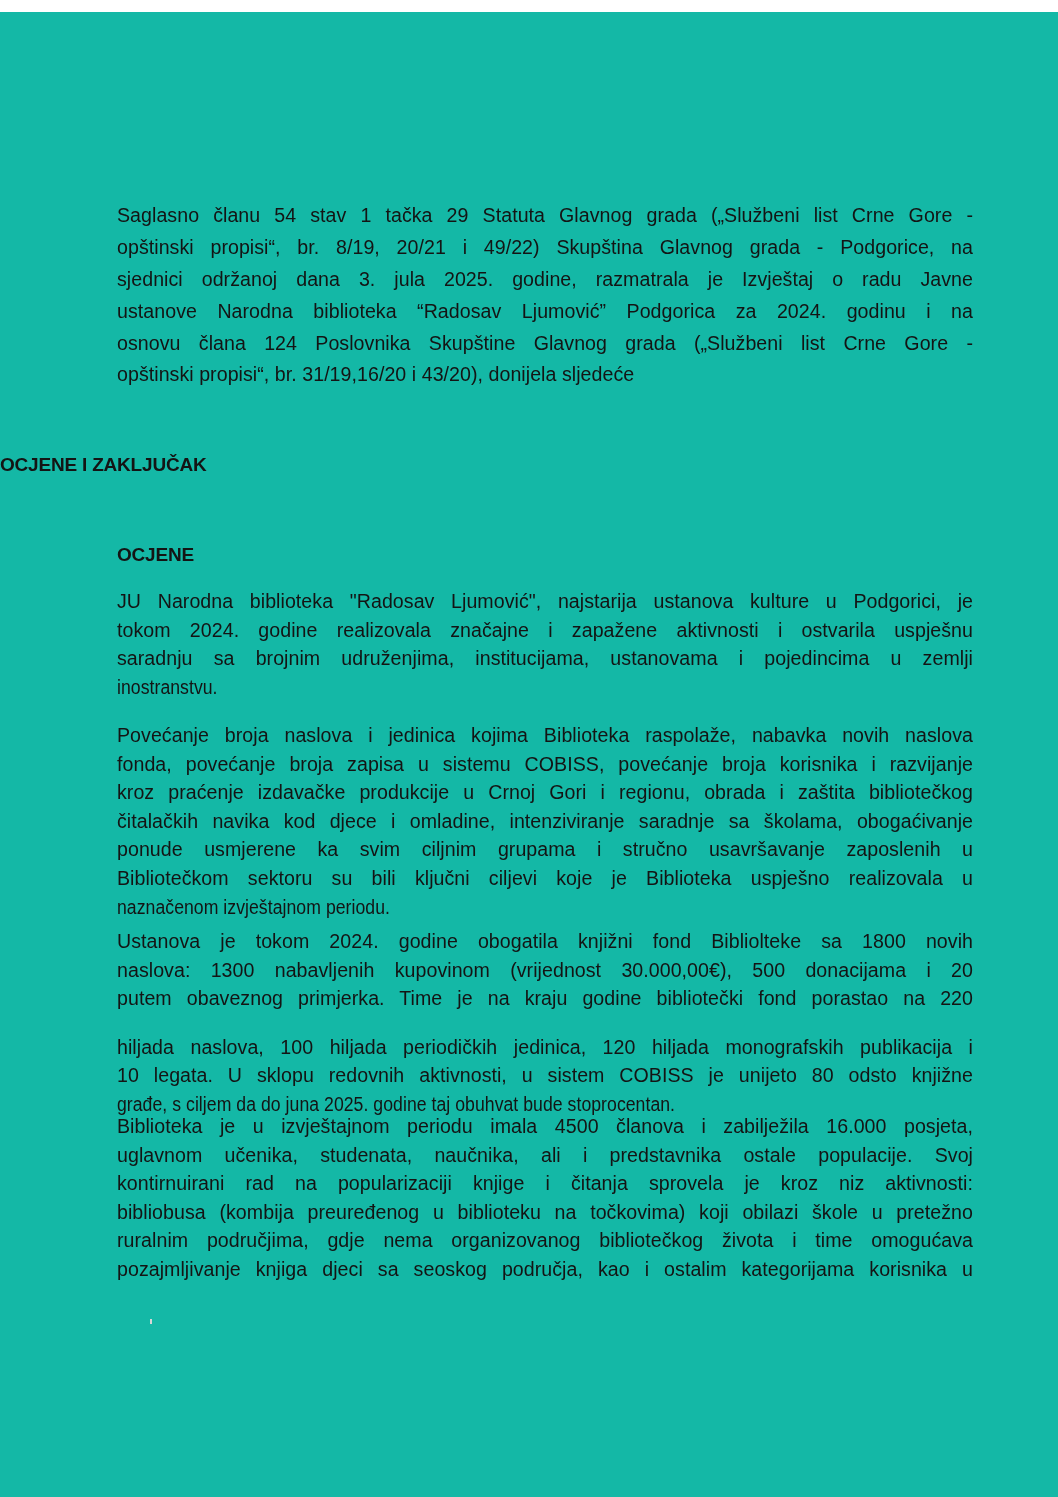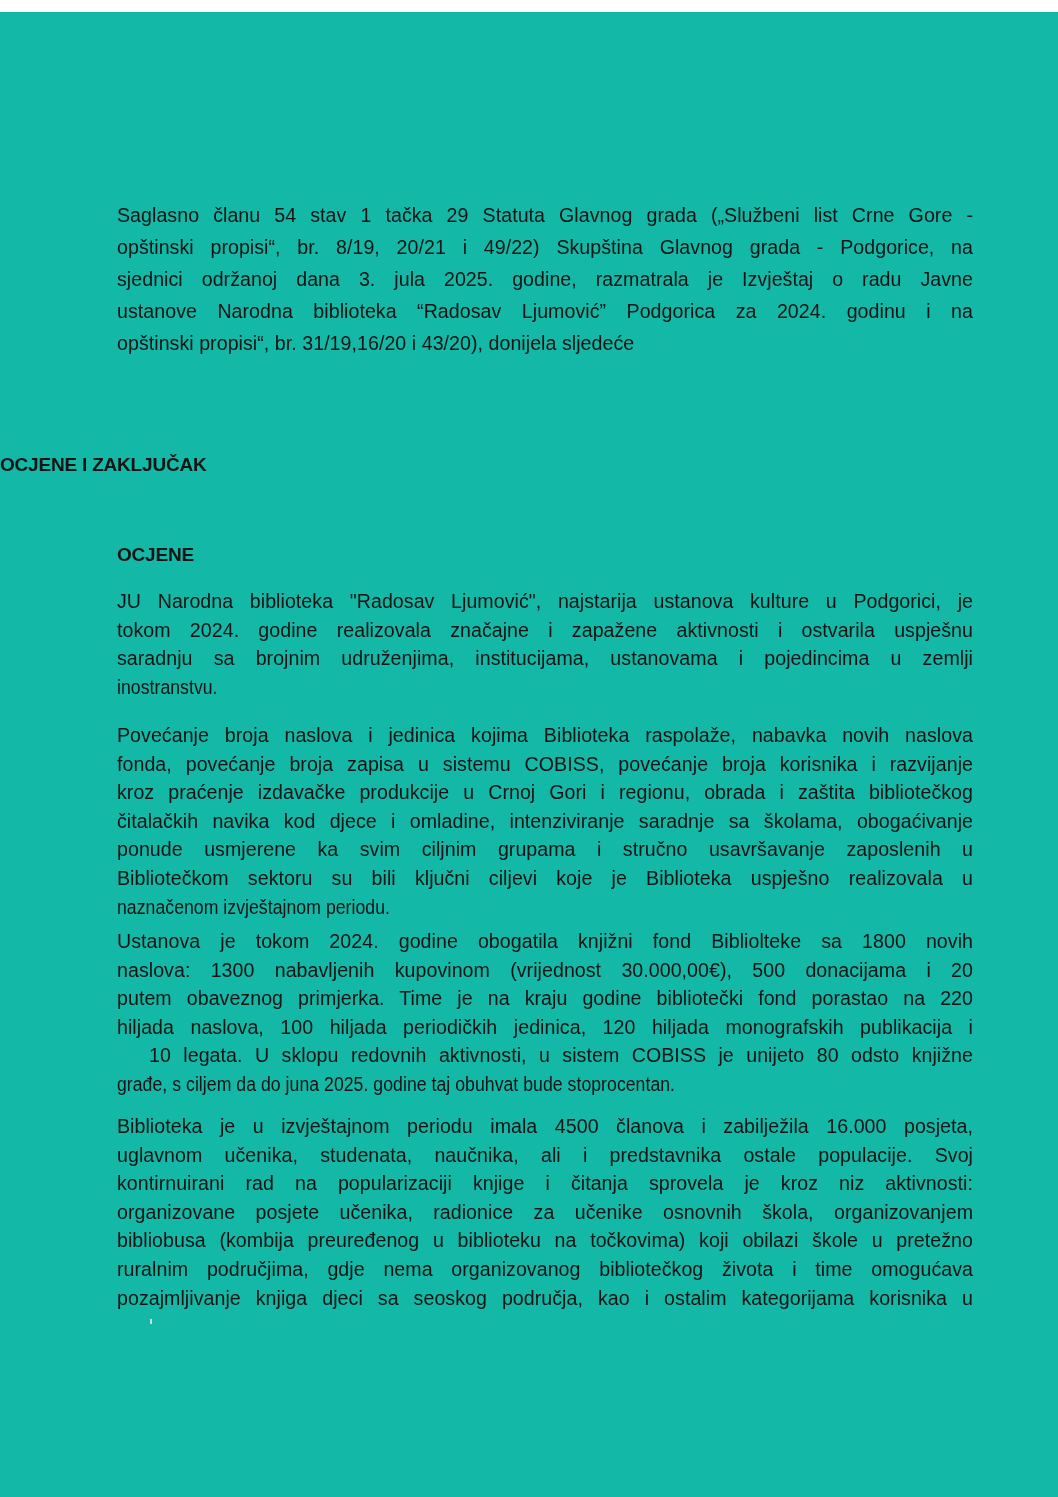--- a/index.html
+++ b/index.html
@@ -81,20 +81,21 @@
 </head>
 <body>
 
 <div class="page">
 
   <div class="block intro" style="top:188px;">
     <span class="line" style="display: block; text-align-last: justify;">Saglasno članu 54 stav 1 tačka 29 Statuta Glavnog grada („Službeni list Crne Gore -</span>
     <span class="line" style="display: block; text-align-last: justify;">opštinski propisi“, br. 8/19, 20/21 i 49/22) Skupština Glavnog grada - Podgorice, na</span>
     <span class="line" style="display: block; text-align-last: justify;">sjednici održanoj dana 3. jula 2025. godine, razmatrala je Izvještaj o radu Javne</span>
     <span class="line" style="display: block; text-align-last: justify;">ustanove Narodna biblioteka “Radosav Ljumović” Podgorica za 2024. godinu i na</span>
+    <span class="line" style="display: block; text-align-last: justify;">osnovu člana 124 Poslovnika Skupštine Glavnog grada („Službeni list Crne Gore -</span>
     <span class="line last" style="display: block; text-align-last: auto;">opštinski propisi“, br. 31/19,16/20 i 43/20), donijela sljedeće</span>
   </div>
 
   <div class="title">OCJENE I ZAKLJUČAK</div>
 
   <div class="section-heading">OCJENE</div>
 
   <div class="block condensed" style="top:575px;">
     <span class="line" style="display: block; text-align-last: justify;">JU Narodna biblioteka "Radosav Ljumović", najstarija ustanova kulture u Podgorici, je</span>
     <span class="line" style="display: block; text-align-last: justify;">tokom 2024. godine realizovala značajne i zapažene aktivnosti i ostvarila uspješnu</span>
@@ -109,29 +110,28 @@
     <span class="line" style="display: block; text-align-last: justify;">čitalačkih navika kod djece i omladine, intenziviranje saradnje sa školama, obogaćivanje</span>
     <span class="line" style="display: block; text-align-last: justify;">ponude usmjerene ka svim ciljnim grupama i stručno usavršavanje zaposlenih u</span>
     <span class="line" style="display: block; text-align-last: justify;">Bibliotečkom sektoru su bili  ključni ciljevi koje je Biblioteka uspješno realizovala u</span>
     <span class="line last" style="display: block; text-align-last: auto; transform: scaleX(0.9); transform-origin: left center; width: 951.111px;">naznačenom izvještajnom periodu.</span>
   </div>
 
   <div class="block condensed" style="top:915px;">
     <span class="line" style="display: block; text-align-last: justify;">Ustanova je tokom 2024. godine obogatila knjižni fond Bibliolteke sa 1800 novih</span>
     <span class="line" style="display: block; text-align-last: justify;">naslova: 1300 nabavljenih kupovinom (vrijednost 30.000,00€), 500 donacijama i 20</span>
     <span class="line" style="display: block; text-align-last: justify;">putem obaveznog primjerka. Time je na kraju godine bibliotečki fond porastao na 220</span>
-    <span class="line" style="display: block; text-align-last: justify;">hiljada naslova, 100 hiljada periodičkih jedinica, 120 hiljada monografskih publikacija i</span>
-    <span class="line" style="display: block; text-align-last: justify; margin-left: 32px;">10 legata. U sklopu redovnih aktivnosti, u sistem COBISS je unijeto 80 odsto knjižne</span>
+    <span class="line" style="display: block; text-align-last: justify; margin-top: 20px;">hiljada naslova, 100 hiljada periodičkih jedinica, 120 hiljada monografskih publikacija i</span>
+    <span class="line" style="display: block; text-align-last: justify;">10 legata. U sklopu redovnih aktivnosti, u sistem COBISS je unijeto 80 odsto knjižne</span>
     <span class="line last" style="display: block; text-align-last: auto; transform: scaleX(0.9); transform-origin: left center; width: 951.111px;">građe, s ciljem da do juna 2025. godine taj obuhvat bude stoprocentan.</span>
   </div>
 
   <div class="block condensed" style="top:1093px;margin-top:7px;">
     <span class="line" style="display: block; text-align-last: justify;">Biblioteka je u izvještajnom periodu imala 4500 članova i zabilježila 16.000 posjeta,</span>
     <span class="line" style="display: block; text-align-last: justify;">uglavnom učenika, studenata, naučnika, ali i predstavnika ostale populacije. Svoj</span>
     <span class="line" style="display: block; text-align-last: justify;">kontirnuirani rad na popularizaciji knjige i čitanja sprovela je kroz niz aktivnosti:</span>
-    <span class="line" style="display: block; text-align-last: justify;">organizovane posjete učenika, radionice za učenike osnovnih škola, organizovanjem</span>
     <span class="line" style="display: block; text-align-last: justify;">bibliobusa (kombija preuređenog u biblioteku na točkovima) koji obilazi škole u pretežno</span>
     <span class="line" style="display: block; text-align-last: justify;">ruralnim područjima, gdje nema organizovanog bibliotečkog života i time omogućava</span>
     <span class="line" style="display: block; text-align-last: justify;">pozajmljivanje knjiga djeci sa seoskog područja, kao i ostalim kategorijama korisnika u</span>
   </div>
 
   <div class="scan-dot"></div>
 </div>
 
 </body></html>

